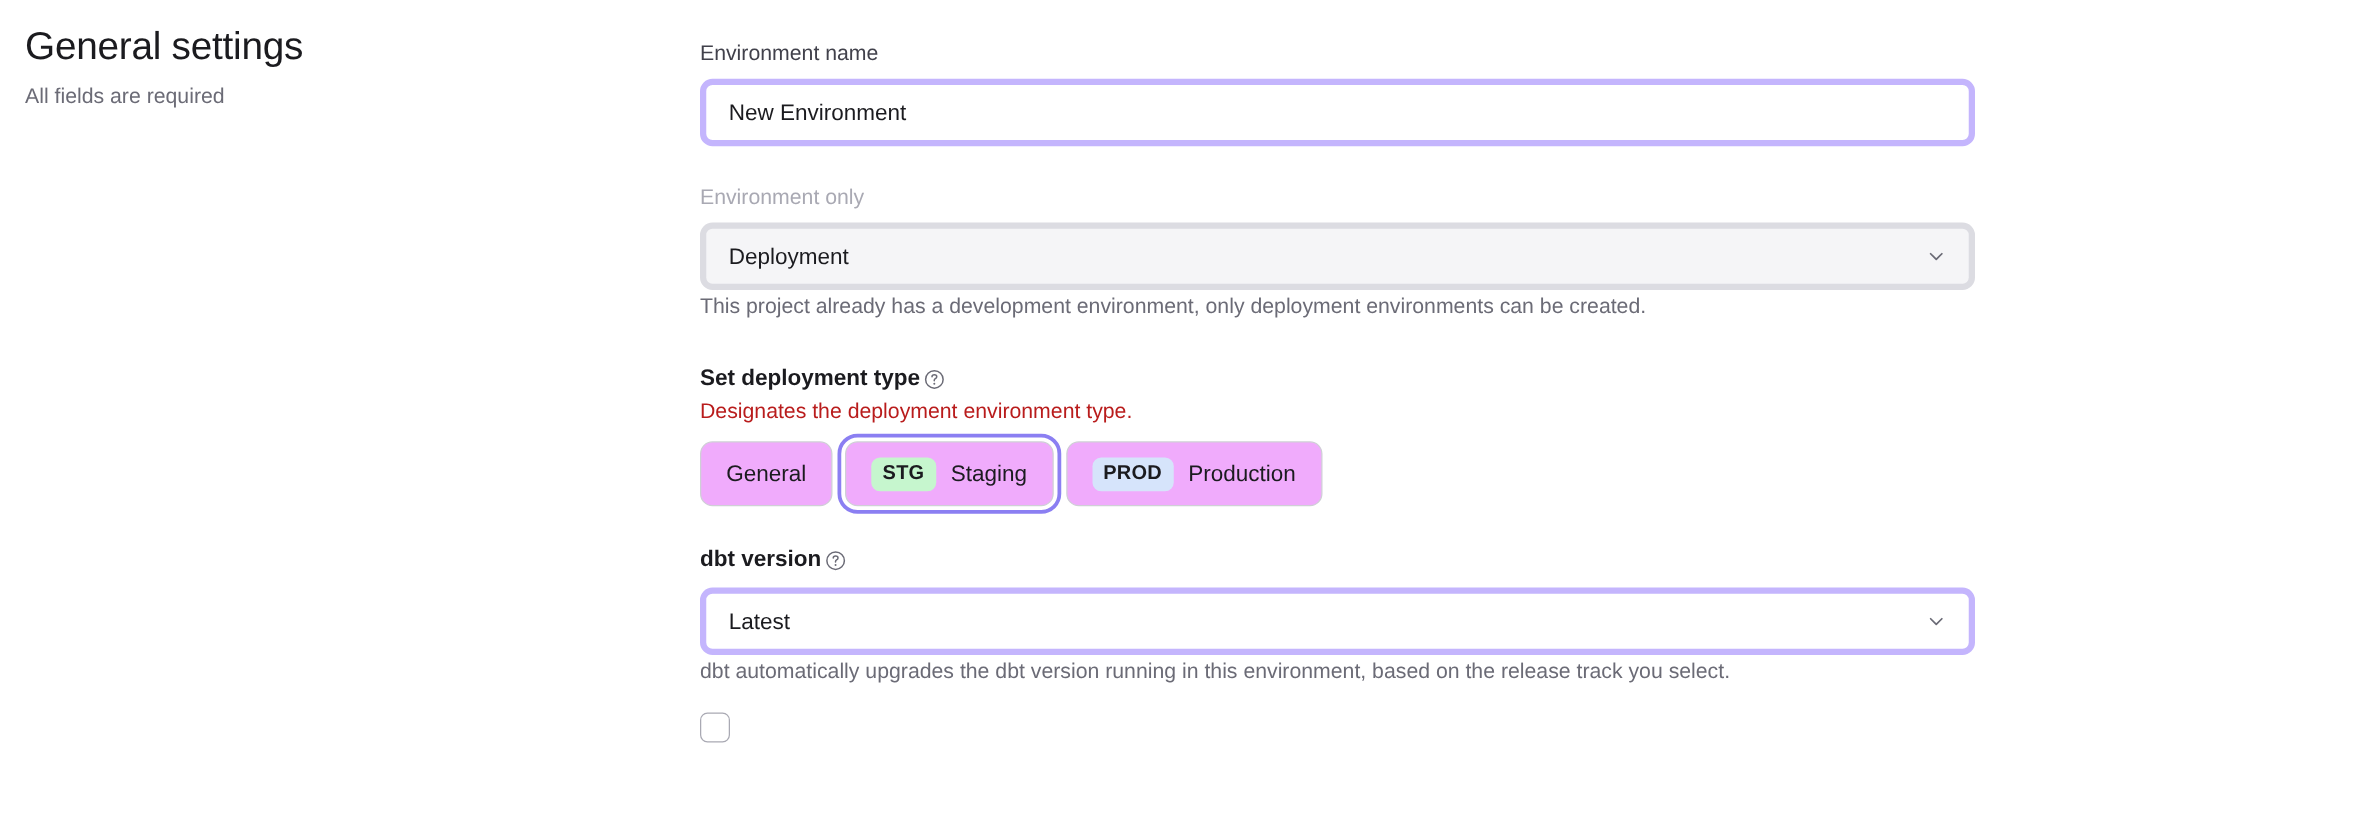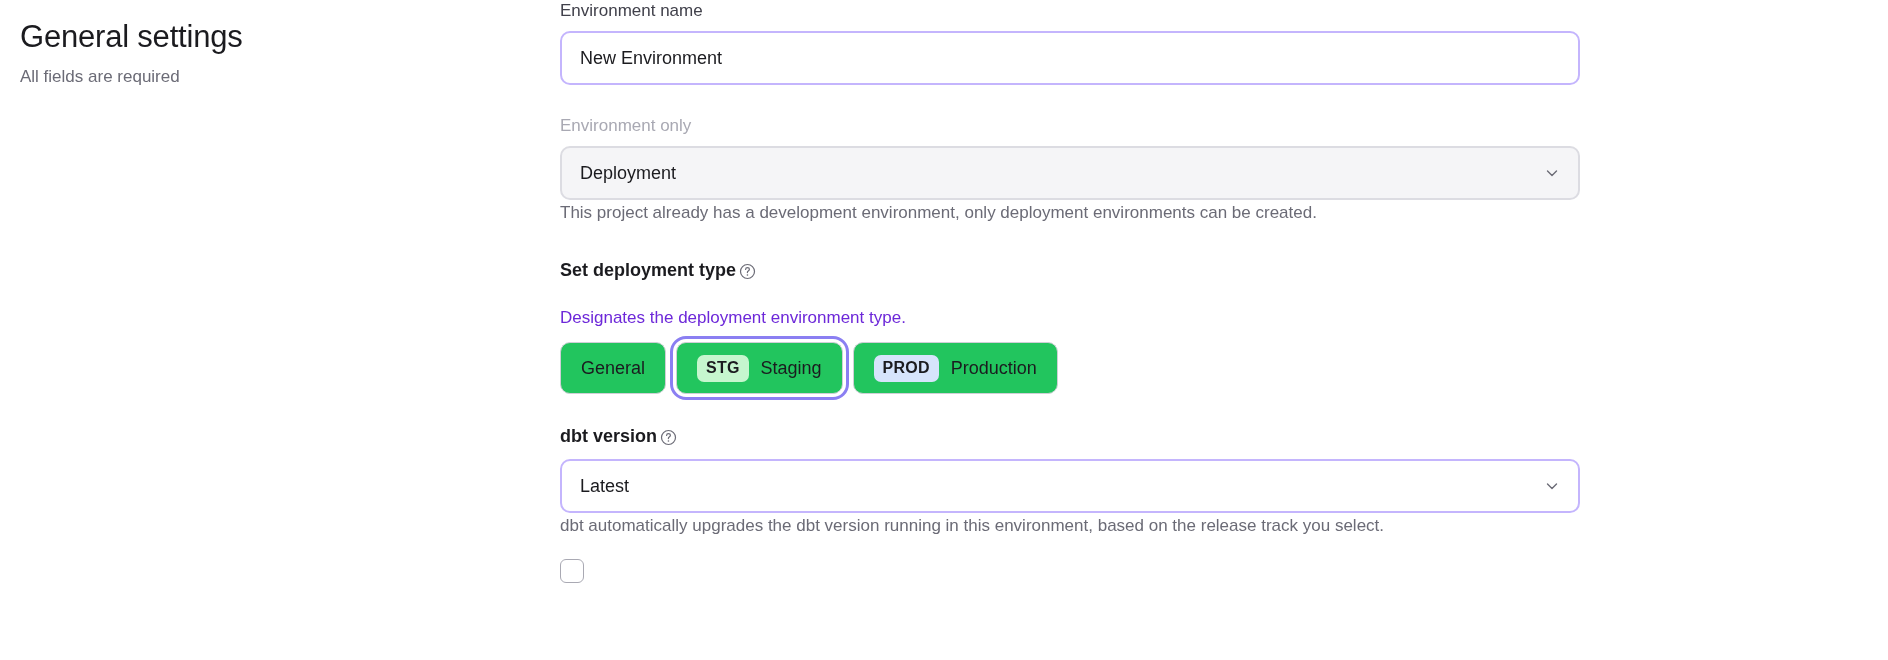--- a/index.html
+++ b/index.html
@@ -43,21 +43,21 @@
   .page-subtitle {
     font-size: 17px;
     line-height: 22px;
     color: #6b6b76;
     margin: 10px 0 0 0;
   }
 
   
   .form-col {
     flex: 1 1 auto;
-    padding: 0 48px 0 0;
+    padding: 32px 48px 0 0;
     min-width: 0;
   }
 
   .field { margin: 0; }
 
   .field-label {
     display: block;
     font-size: 17px;
     line-height: 22px;
     color: #41414b;
@@ -84,21 +84,21 @@
     flex: 0 0 17px;
     position: relative;
     top: 1px;
   }
   .help-icon svg { display: block; }
 
   .text-input,
   .select-input {
     width: 100%;
     height: 54px;
-    border: 2px solid #c4b5fd;
+    border: 5px solid #c4b5fd;
     border-radius: 10px;
     background: #ffffff;
     font-family: inherit;
     font-size: 18px;
     line-height: 52px;
     color: #1b1b1f;
     padding: 0 18px;
     display: flex;
     align-items: center;
   }
@@ -127,41 +127,41 @@
   .helper-text {
     font-size: 17px;
     line-height: 22px;
     color: #6b6b76;
     margin-top: 2px;
   }
 
   .sub-text {
     font-size: 17px;
     line-height: 22px;
-    color: #6d28d9;
-    margin-top: 25px;
+    color: #b91c1c;
+    margin-top: 4px;
   }
 
   
   .segmented {
     display: flex;
     align-items: center;
     gap: 10px;
     margin-top: 13px;
   }
   .seg-btn {
     position: relative;
     display: inline-flex;
     align-items: center;
     gap: 12px;
     height: 52px;
     padding: 0 20px;
     border: 1px solid #cfcfd6;
     border-radius: 10px;
-    background: #22c55e;
+    background: #f0abfc;
     font-family: inherit;
     font-size: 18px;
     line-height: 1;
     color: #1b1b1f;
     cursor: pointer;
     white-space: nowrap;
   }
   .seg-btn.selected {
     outline: 3px solid #8b7ff2;
     outline-offset: 3px;

